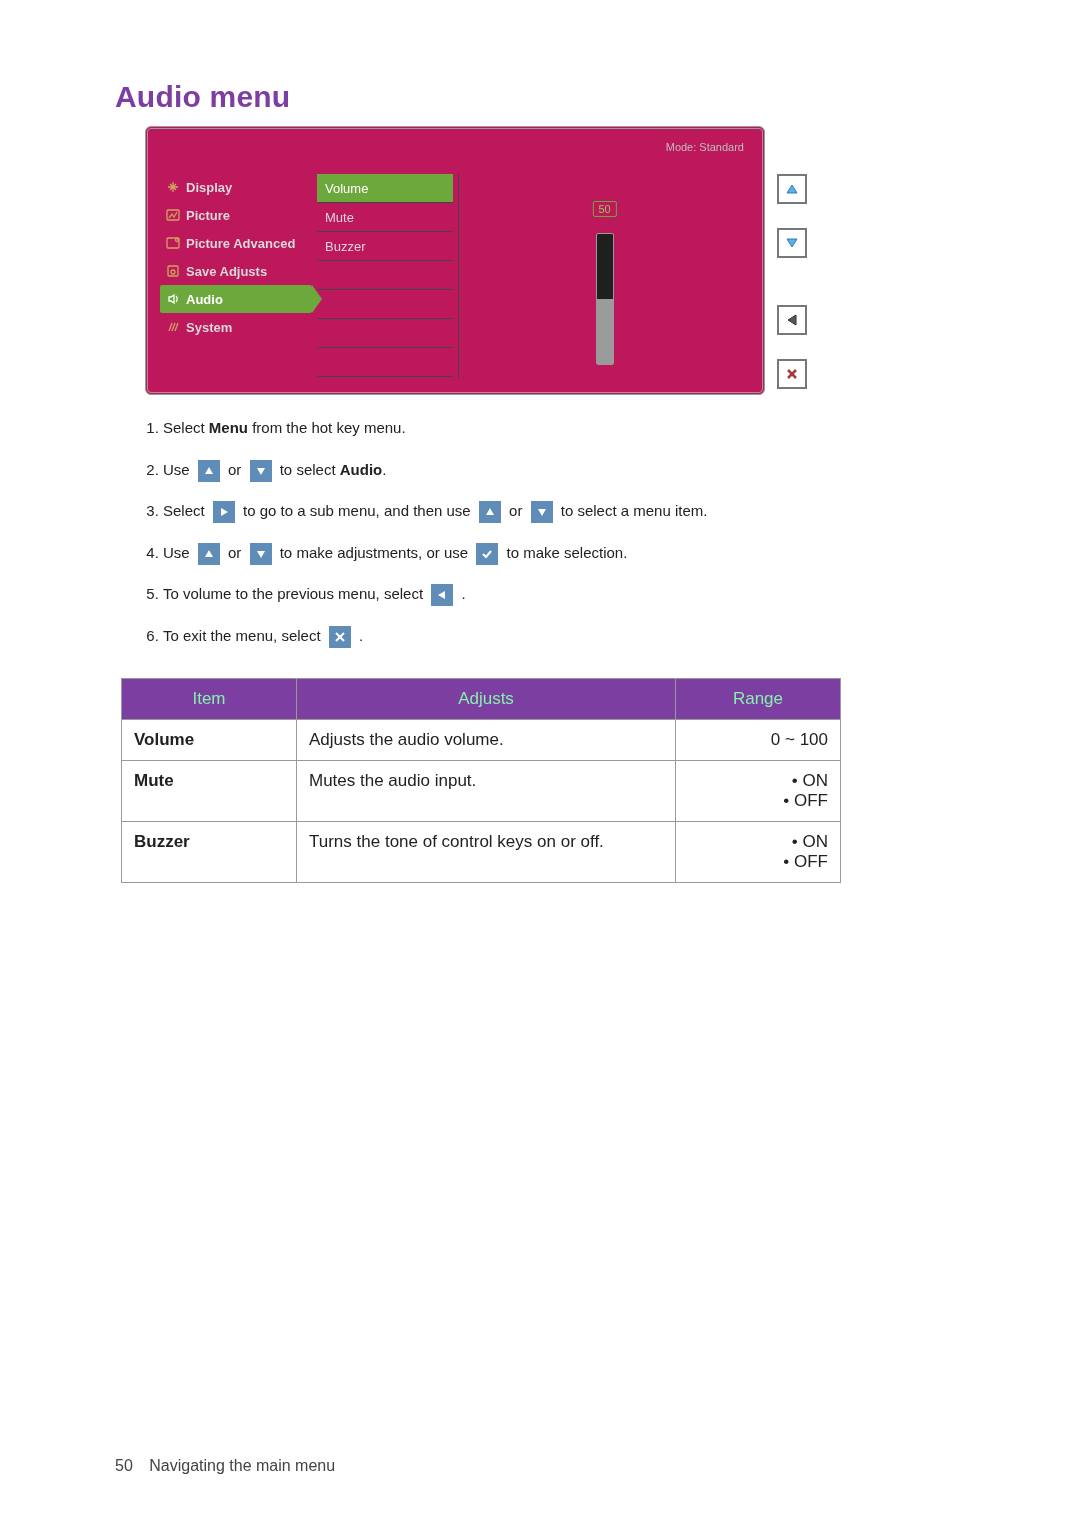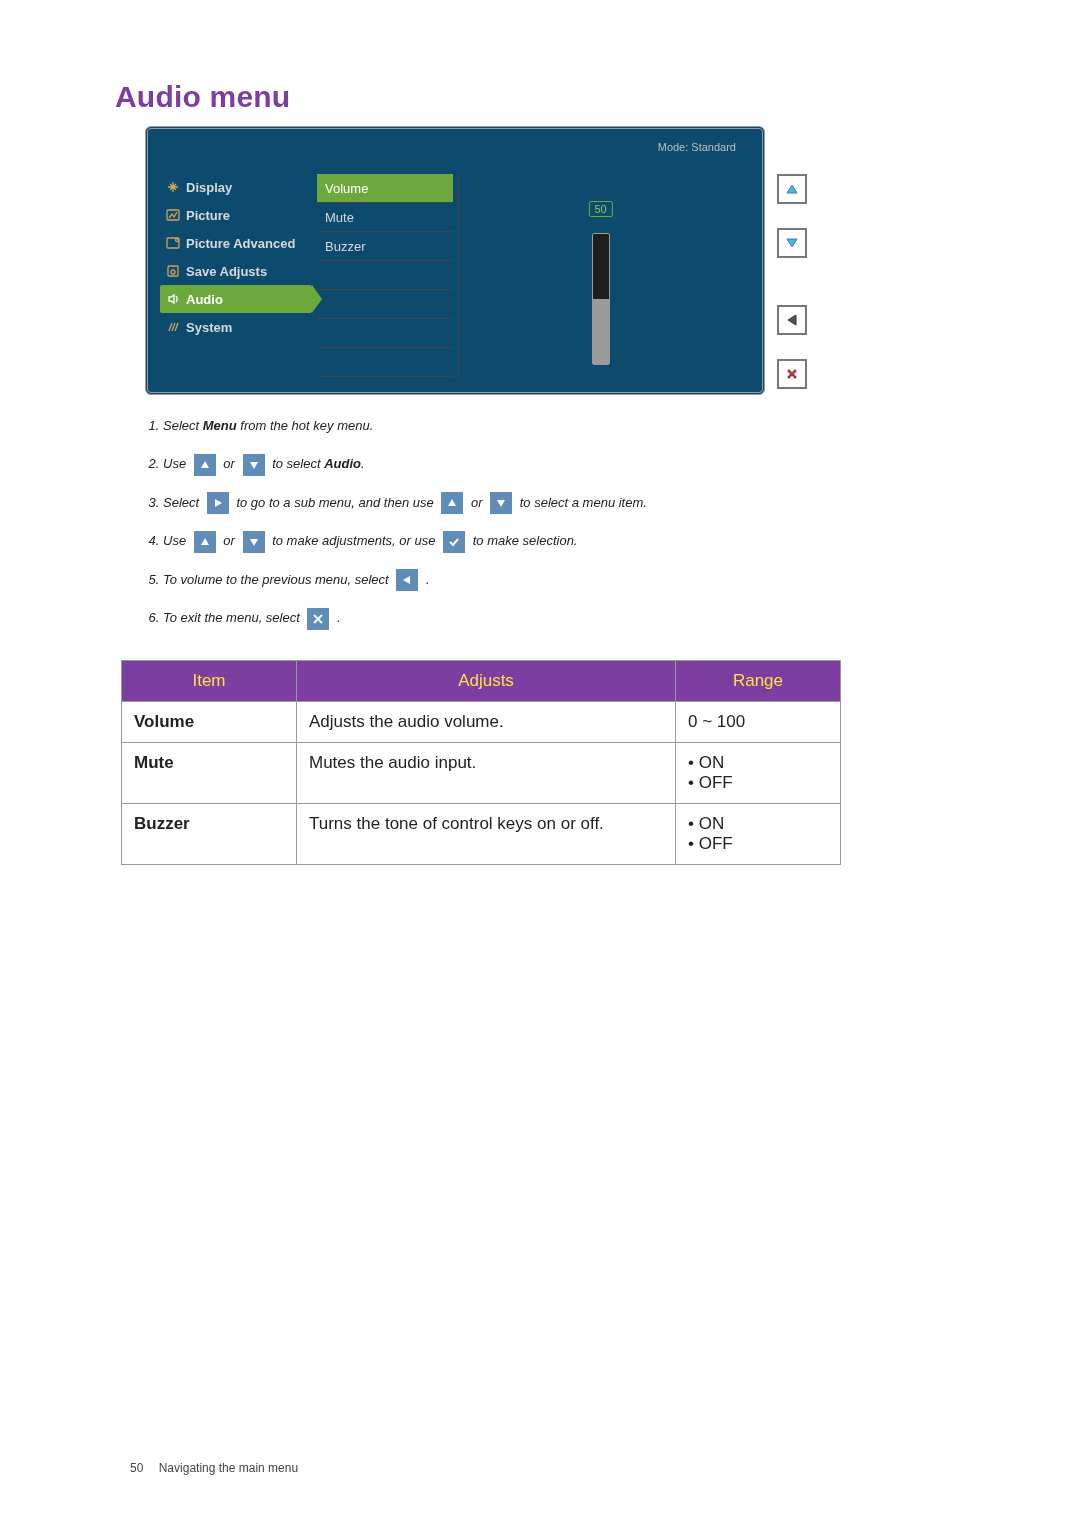--- a/index.html
+++ b/index.html
@@ -31,23 +31,23 @@
   
   .osd-wrap { margin-left: 30px; margin-bottom: 20px; }
   .osd {
     display: flex;
     gap: 12px;
     align-items: stretch;
   }
   .screen {
     border: 3px double #9a9a9a;
     border-radius: 6px;
-    background: #0c4a6e;
+    background: #be185d;
     width: 620px;
-    padding: 12px 20px 14px 12px;
+    padding: 12px 12px 14px 12px;
     color: #d8d8d8;
     font-size: 13px;
     box-sizing: border-box;
   }
   .mode {
     text-align: right;
     font-size: 11px;
     color: #bebebe;
     padding-right: 6px;
     margin-bottom: 20px;
@@ -117,21 +117,21 @@
     border:2px solid #777; background:#fff;
     display:flex; align-items:center; justify-content:center;
     box-sizing:border-box;
   }
   .sbtn svg { width:12px; height:12px; }
   .tri { fill:#5bb0e6; stroke:#2d7fb8; }
   .tri-dark { fill:#555; stroke:#333; }
   .xmark line { stroke:#a43a3a; stroke-width:2.5; }
 
   
-  ol.steps { margin: 10px 0 20px 0; padding-left: 48px; font-size:13px;font-style:italic; }
+  ol.steps { margin: 10px 0 20px 0; padding-left: 48px; font-size:15px; }
   ol.steps li { margin: 16px 0; line-height: 1.7; }
   .ibox {
     display:inline-flex; align-items:center; justify-content:center;
     vertical-align:middle;
     width:22px; height:22px; background:#5f8db8;
     margin:0 4px;
   }
   .ibox svg { width:10px; height:10px; }
   .iplay polygon { fill:#fff; }
   .ibox-up polygon, .ibox-dn polygon { fill:#fff; }
@@ -141,33 +141,33 @@
 
   
   table.range {
     border-collapse: collapse;
     width: 720px;
     margin-left: 6px;
     margin-top: 30px;
     font-size: 17px;
   }
   table.range th {
-    background:#7c3ea0; color:#fde047; font-weight:400;
+    background:#7c3ea0; color:#86efac; font-weight:400;
     padding:10px 8px; border:1px solid #999;
   }
   table.range td {
     border:1px solid #999; padding:10px 12px; vertical-align:top;
   }
   table.range td.item-col { font-weight:700; width:150px; }
-  table.range td.range-col { width:140px; }
+  table.range td.range-col { width:140px;text-align:right; }
   .rline { margin:0; }
 
   .footer {
-    position:absolute; left:130px; bottom:52px;
-    font-size:12px; color:#444;
+    position:absolute; left:115px; bottom:52px;
+    font-size:16px; color:#444;
   }
   .pg { margin-right:12px; }
 </style>
 </head>
 <body>
 
 <div class="page">
   <h1>Audio menu</h1>
 
   <div class="osd-wrap">

